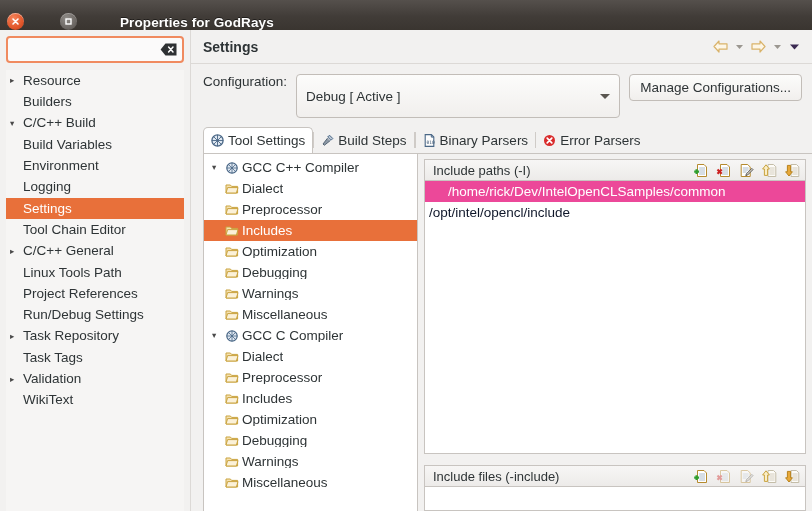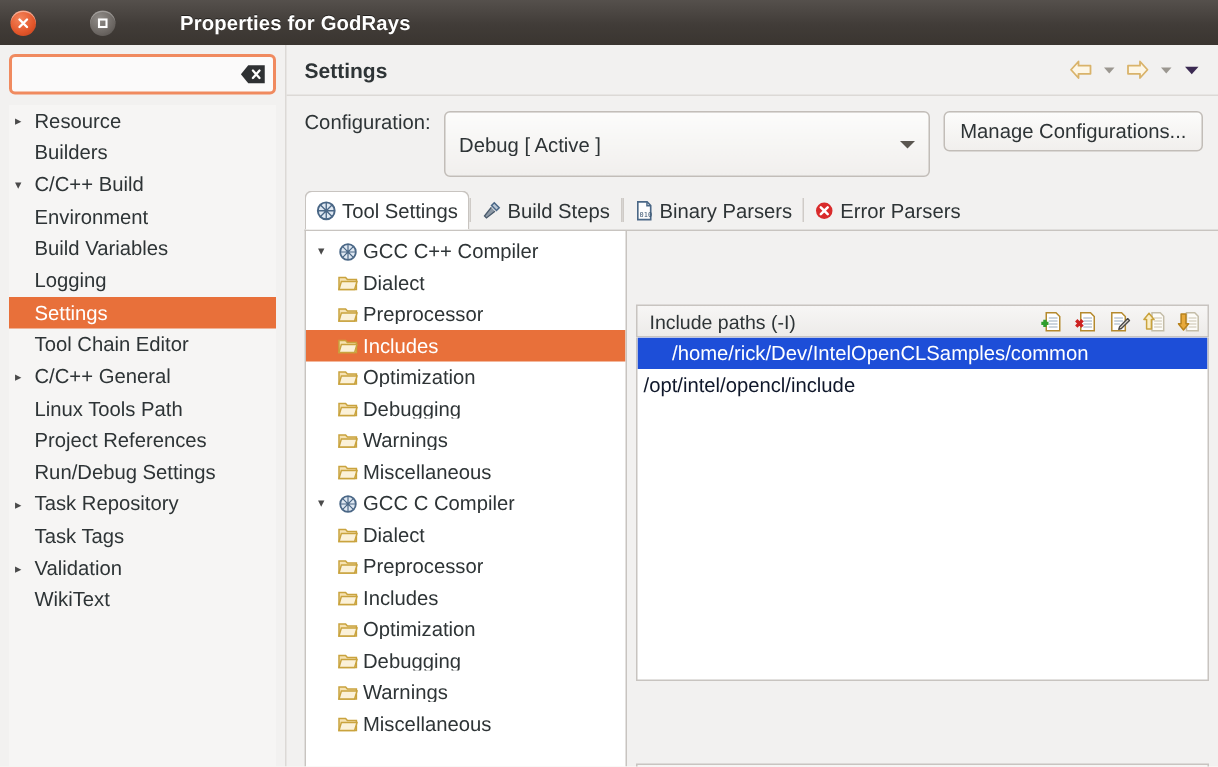--- a/index.html
+++ b/index.html
@@ -11,21 +11,21 @@
     font-size: 13px;
     color: #2e3436;
     background: #f2f1f0;
   }
 
   
   .titlebar {
     height: 30px;
     background: linear-gradient(to bottom, #55504c 0%, #413c38 55%, #3a3530 100%);
     display: flex;
-    align-items: center;
+    align-items: flex-end;
     padding-left: 7px;
     position: relative;
     gap: 31px;
   }
   .win-btn {
     width: 17px; height: 17px;
     border-radius: 50%;
     margin-right: 5px;
     display: flex; align-items: center; justify-content: center;
     position: relative;
@@ -248,21 +248,20 @@
   }
   .panel { display: flex; flex-direction: column; min-height: 0; }
   .panel-head {
     height: 22px;
     background: linear-gradient(to bottom, #f7f6f5, #edebe9);
     border: 1px solid #c8c4c0;
     display: flex;
     align-items: center;
     padding: 0 4px 0 8px;
     flex: 0 0 22px;
-    margin-top: 44px;
   }
   .panel-title { font-size: 13px; color: #2e3436; white-space: nowrap; }
   .panel-tools { margin-left: auto; display: flex; align-items: center; gap: 6px; }
   .panel-tools .icon-btn { line-height: 0; }
   .panel-list {
     flex: 1 1 auto;
     background: #ffffff;
     border: 1px solid #c8c4c0;
     border-top: 0;
     overflow: hidden;
@@ -271,21 +270,21 @@
   .list-row {
     height: 21px;
     display: flex;
     align-items: center;
     padding-left: 4px;
     font-size: 13.5px;
     color: #0f172a;
     white-space: nowrap;
     line-height: 1;
   }
-  .list-row.sel { background: #1d4ed8; color: #ffffff; padding-left: 23px; }
+  .list-row.sel { background: #ec4899; color: #ffffff; padding-left: 23px; }
   .panel-gap { height: 11px; flex: 0 0 11px; }
   .panel-top { flex: 1 1 auto; }
   .panel-bottom { flex: 0 0 auto; height: 46px; }
   .panel-bottom .panel-list { height: 24px; }
 </style>
 </head>
 <body>
 
 <div class="titlebar">
   <div class="win-btn win-close">
@@ -319,24 +318,24 @@
         </div>
       <div class="nav-item">
           <span class="nav-arrow"></span>
           <span>Builders</span>
         </div>
       <div class="nav-item">
           <span class="nav-arrow">▾</span>
           <span>C/C++ Build</span>
         </div>
       <div class="nav-item nav-indent">
+          <span>Build Variables</span>
+        </div>
+      <div class="nav-item nav-indent">
           <span>Environment</span>
-        </div>
-      <div class="nav-item nav-indent">
-          <span>Build Variables</span>
         </div>
       <div class="nav-item nav-indent">
           <span>Logging</span>
         </div>
       <div class="nav-item nav-indent sel">
           <span>Settings</span>
         </div>
       <div class="nav-item nav-indent">
           <span>Tool Chain Editor</span>
         </div>

